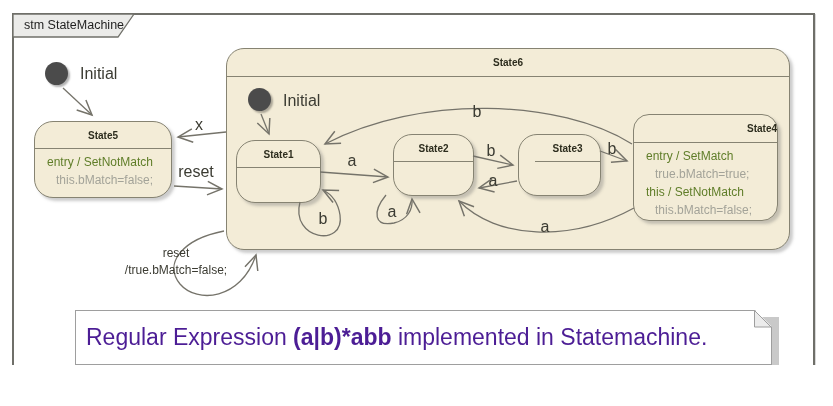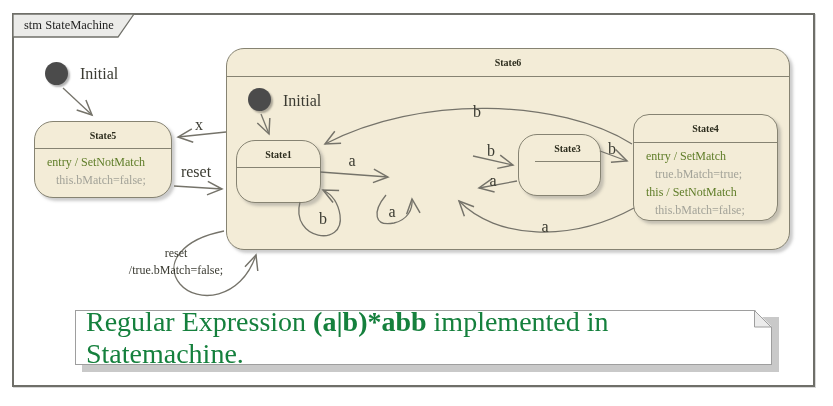--- a/index.html
+++ b/index.html
@@ -1,18 +1,18 @@
 <!DOCTYPE html>
 <html><head>
 <meta charset="utf-8">
 <style>
   html,body { margin:0; padding:0; background:#ffffff; }
   .canvas {
-    position:relative; width:833px; height:406px; overflow:hidden;
-    font-family:Liberation Serif, serif; background:#ffffff;
+    position:relative; width:833px; height:365px; overflow:hidden;
+    font-family:Liberation Sans, sans-serif; background:#ffffff;
   }
   .frame {
     position:absolute; left:12px; top:13px; width:803px; height:374px;
     border:2px solid #6f6f69; box-sizing:border-box;
     box-shadow:1px 1px 0 #d8d8d8;
   }
   .overlay { position:absolute; left:0; top:0; width:833px; height:406px; z-index:5; pointer-events:none; }
   .tab-label {
     position:absolute; left:24px; top:18px; z-index:6;
     font-size:12.5px; color:#1f1f1f;
@@ -31,21 +31,21 @@
   .state-body { padding:4px 16px 0 12px; font-size:12px; line-height:18px; }
   .feat-action { color:#5f7d28; }
   .feat-code { color:#a3a399; padding-left:9px; }
   .s5 { left:34px;  top:121px; width:138px; height:77px; }
   .s6 { left:226px; top:48px;  width:564px; height:202px; border-radius:18px; }
   .s6 > .state-title { height:28px; line-height:28px; border-radius:18px 18px 0 0; }
   .s1 { left:9px;   top:91px; width:85px;  height:63px; }
   .s2 { left:166px; top:85px; width:81px;  height:62px; }
   .s3 { left:291px; top:85px; width:83px;  height:62px;padding-left:16px; }
   .s4 { left:406px; top:65px; width:145px; height:107px; border-radius:16px; }
-  .s4 > .state-title { height:28px; line-height:28px; }
+  .s4 > .state-title { height:28px; line-height:28px;text-align:right; }
   .s4 .state-body { line-height:18px; }
   
   .initial {
     position:absolute; width:23px; height:23px; border-radius:50%;
     background:#4b4b4b; box-shadow:2px 2px 2px rgba(0,0,0,0.3); z-index:3;
   }
   
   .lbl {
     position:absolute; z-index:6; font-size:16px; color:#3b3b32;
     transform:translate(-50%,-50%); white-space:nowrap;
@@ -61,21 +61,21 @@
     position:absolute; left:82px; top:317px; width:697px; height:55px;
     background:#c9c9c9; z-index:3;
   }
   .note {
     position:absolute; left:75px; top:310px; width:697px; height:55px;
     background:#ffffff; border:1px solid #9e9e9e; box-sizing:border-box;
     clip-path:polygon(0 0, calc(100% - 17px) 0, 100% 17px, 100% 100%, 0 100%);
     display:flex; align-items:center; z-index:4;
   }
   .note-inner {
-    padding-left:10px; font-size:28px; color:#15803d; white-space:pre-wrap;
+    padding-left:10px; font-size:23px; color:#4c1d95; white-space:pre-wrap;
   }
   .note-bold { font-weight:bold; }
   .dogear {
     position:absolute; left:754px; top:310px; z-index:6;
   }
 </style>
 </head>
 <body>
 
 <div class="canvas">
@@ -122,20 +122,23 @@
 
   <div class="state s6">
     <div class="state-title">State6</div>
 
     <div class="initial" style="left:21px; top:39px;"></div>
     <span class="lbl lbl-left" style="left:56px; top:52px; transform:translate(0,-50%);">Initial</span>
 
     <div class="state s1">
       <div class="state-title">State1</div>
     </div>
+    <div class="state s2">
+      <div class="state-title">State2</div>
+    </div>
     <div class="state s3">
       <div class="state-title">State3</div>
     </div>
     <div class="state s4">
       <div class="state-title">State4</div>
       <div class="state-body">
         <div class="feat-action">entry / SetMatch</div>
         <div class="feat-code">true.bMatch=true;</div>
         <div class="feat-action">this / SetNotMatch</div>
         <div class="feat-code">this.bMatch=false;</div>

